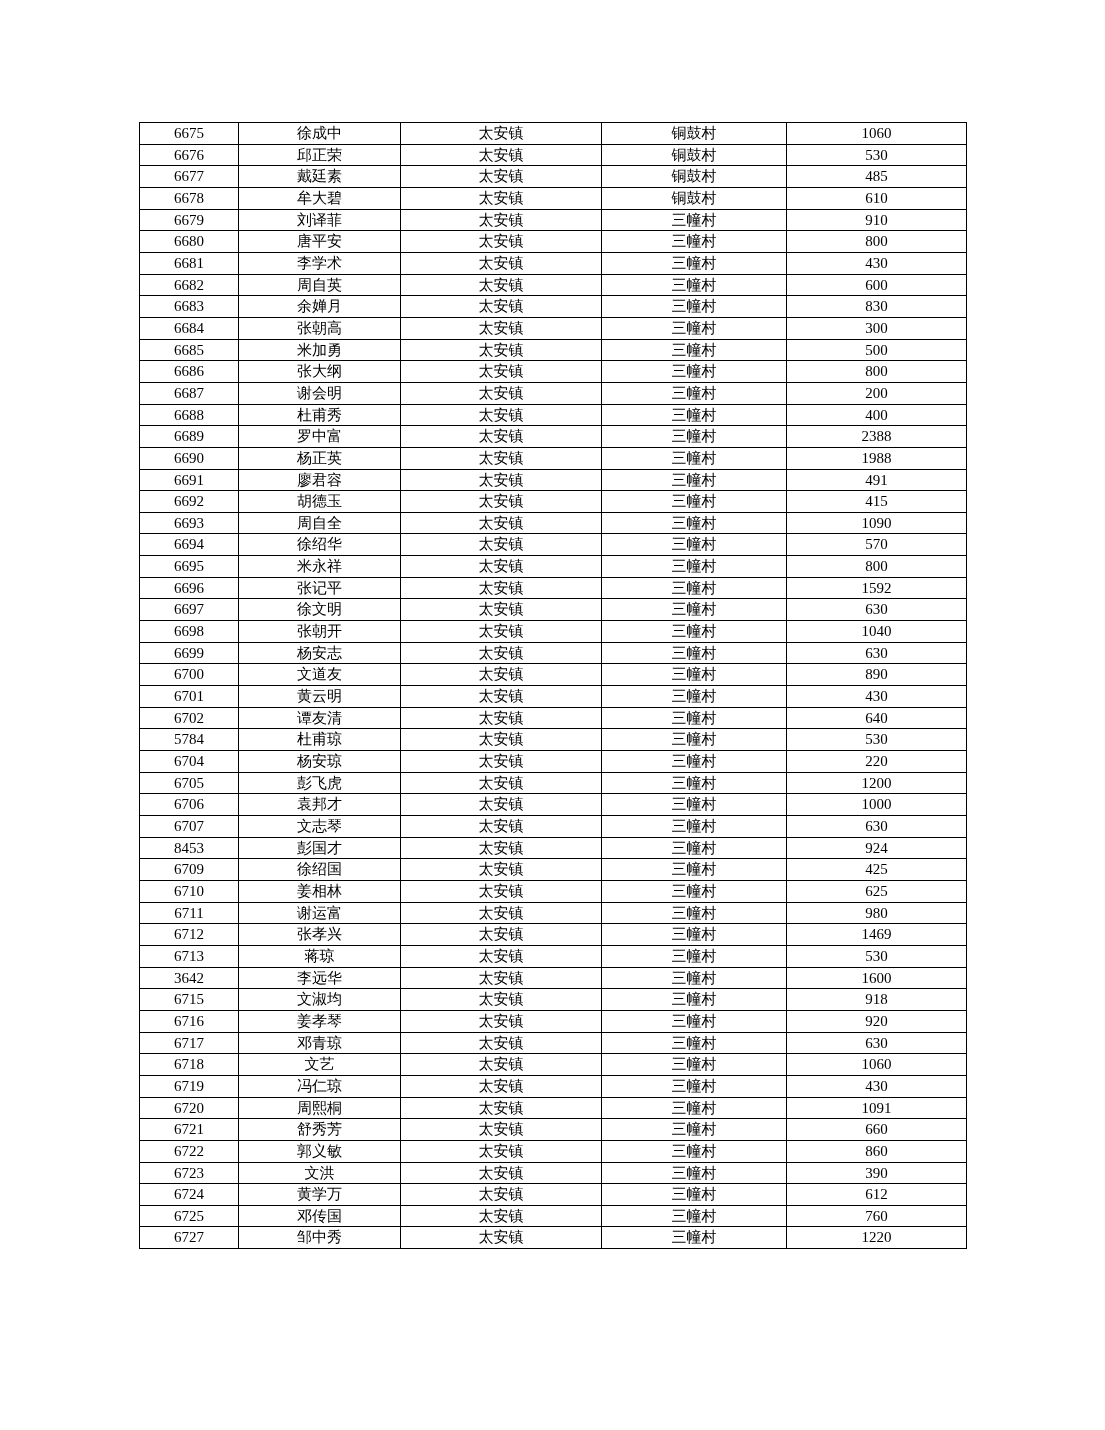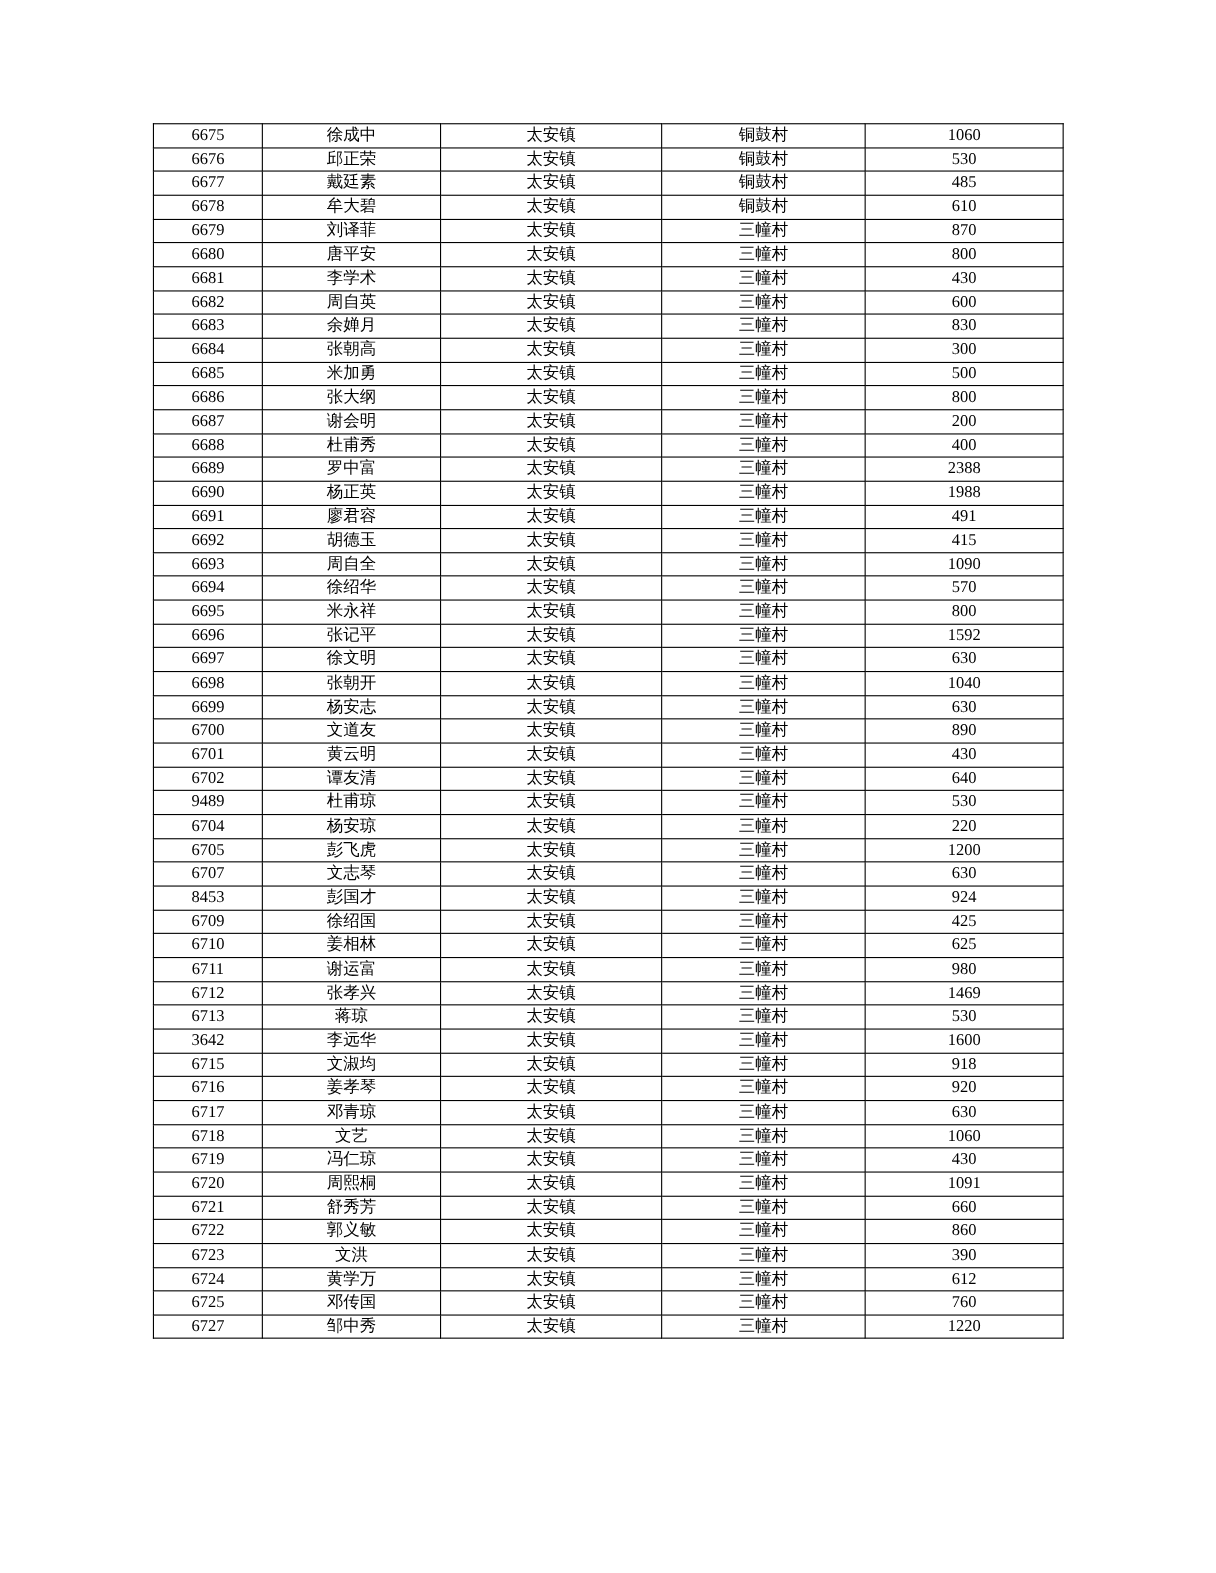--- a/index.html
+++ b/index.html
@@ -15,21 +15,21 @@
     color: #000000;
   }
   .page {
     position: absolute;
     inset: 0;
     background: #ffffff;
   }
   table.doc-table {
     position: absolute;
     left: 139px;
-    top: 112px;
+    top: 122px;
     border-collapse: collapse;
     table-layout: fixed;
     border-radius: 23px;
   }
   table.doc-table td {
     border: 1px solid #000000;
     height: 20.66px;
     line-height: 20.66px;
     text-align: center;
     vertical-align: middle;
@@ -83,21 +83,21 @@
           <td>牟大碧</td>
           <td>太安镇</td>
           <td>铜鼓村</td>
           <td>610</td>
         </tr>
         <tr>
           <td>6679</td>
           <td>刘译菲</td>
           <td>太安镇</td>
           <td>三幢村</td>
-          <td>870</td>
+          <td>910</td>
         </tr>
         <tr>
           <td>6680</td>
           <td>唐平安</td>
           <td>太安镇</td>
           <td>三幢村</td>
           <td>800</td>
         </tr>
         <tr>
           <td>6681</td>
@@ -247,39 +247,46 @@
           <td>430</td>
         </tr>
         <tr>
           <td>6702</td>
           <td>谭友清</td>
           <td>太安镇</td>
           <td>三幢村</td>
           <td>640</td>
         </tr>
         <tr>
-          <td>9489</td>
+          <td>5784</td>
           <td>杜甫琼</td>
           <td>太安镇</td>
           <td>三幢村</td>
           <td>530</td>
         </tr>
         <tr>
           <td>6704</td>
           <td>杨安琼</td>
           <td>太安镇</td>
           <td>三幢村</td>
           <td>220</td>
         </tr>
         <tr>
           <td>6705</td>
           <td>彭飞虎</td>
           <td>太安镇</td>
           <td>三幢村</td>
           <td>1200</td>
+        </tr>
+        <tr>
+          <td>6706</td>
+          <td>袁邦才</td>
+          <td>太安镇</td>
+          <td>三幢村</td>
+          <td>1000</td>
         </tr>
         <tr>
           <td>6707</td>
           <td>文志琴</td>
           <td>太安镇</td>
           <td>三幢村</td>
           <td>630</td>
         </tr>
         <tr>
           <td>8453</td>

